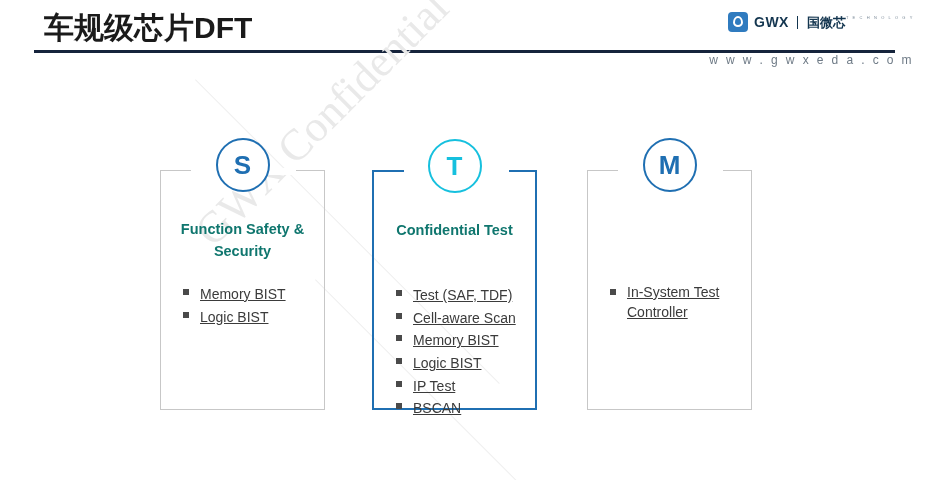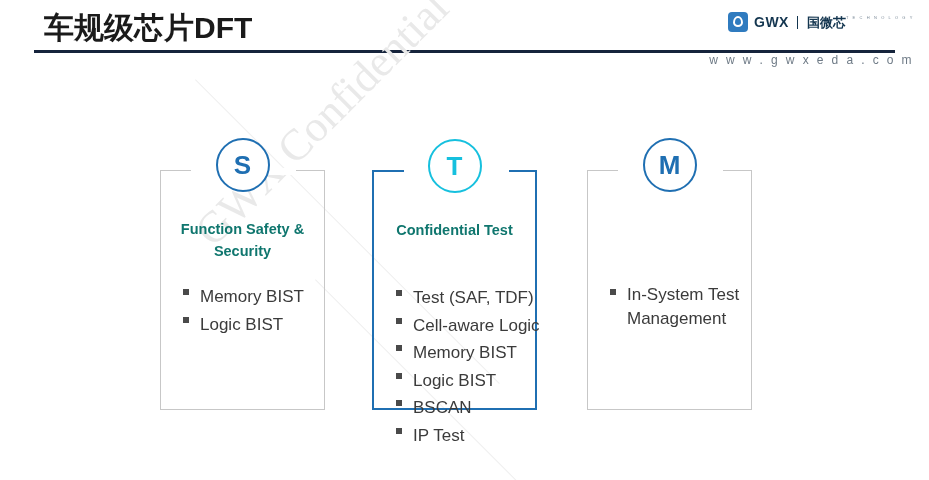--- a/index.html
+++ b/index.html
@@ -210,24 +210,25 @@
     top: 112px;
     left: 22px;
     right: 8px;
     margin: 0;
     padding: 0;
     list-style: none;
   }
   .bullets li {
     position: relative;
     padding-left: 17px;
-    font-size: 17px;
+    font-size: 14px;
     color: #3b3b3b;
     line-height: 1.62;
     white-space: nowrap;
+    text-decoration: underline;
   }
   .bullets li::before {
     content: "";
     position: absolute;
     left: 0px;
     top: 6px;
     width: 6px;
     height: 6px;
     background: #4a4a4a;
   }
@@ -271,30 +272,30 @@
         <li>Logic BIST</li>
       </ul>
     </div>
 
     <div class="col col-2">
       <div class="gap-mask"></div>
       <div class="badge badge-cyan">T</div>
       <div class="col-head head-cyan">Confidential Test</div>
       <ul class="bullets">
         <li>Test (SAF, TDF)</li>
-        <li>Cell-aware Logic</li>
+        <li>Cell-aware Scan</li>
         <li>Memory BIST</li>
         <li>Logic BIST</li>
+        <li>IP Test</li>
         <li>BSCAN</li>
-        <li>IP Test</li>
       </ul>
     </div>
 
     <div class="col col-3">
       <div class="gap-mask"></div>
       <div class="badge badge-blue">M</div>
       <ul class="bullets">
-        <li class="wrap">In-System Test Management</li>
+        <li class="wrap">In-System Test Controller</li>
       </ul>
     </div>
 
   </div>
 </div>
 
 </body></html>

